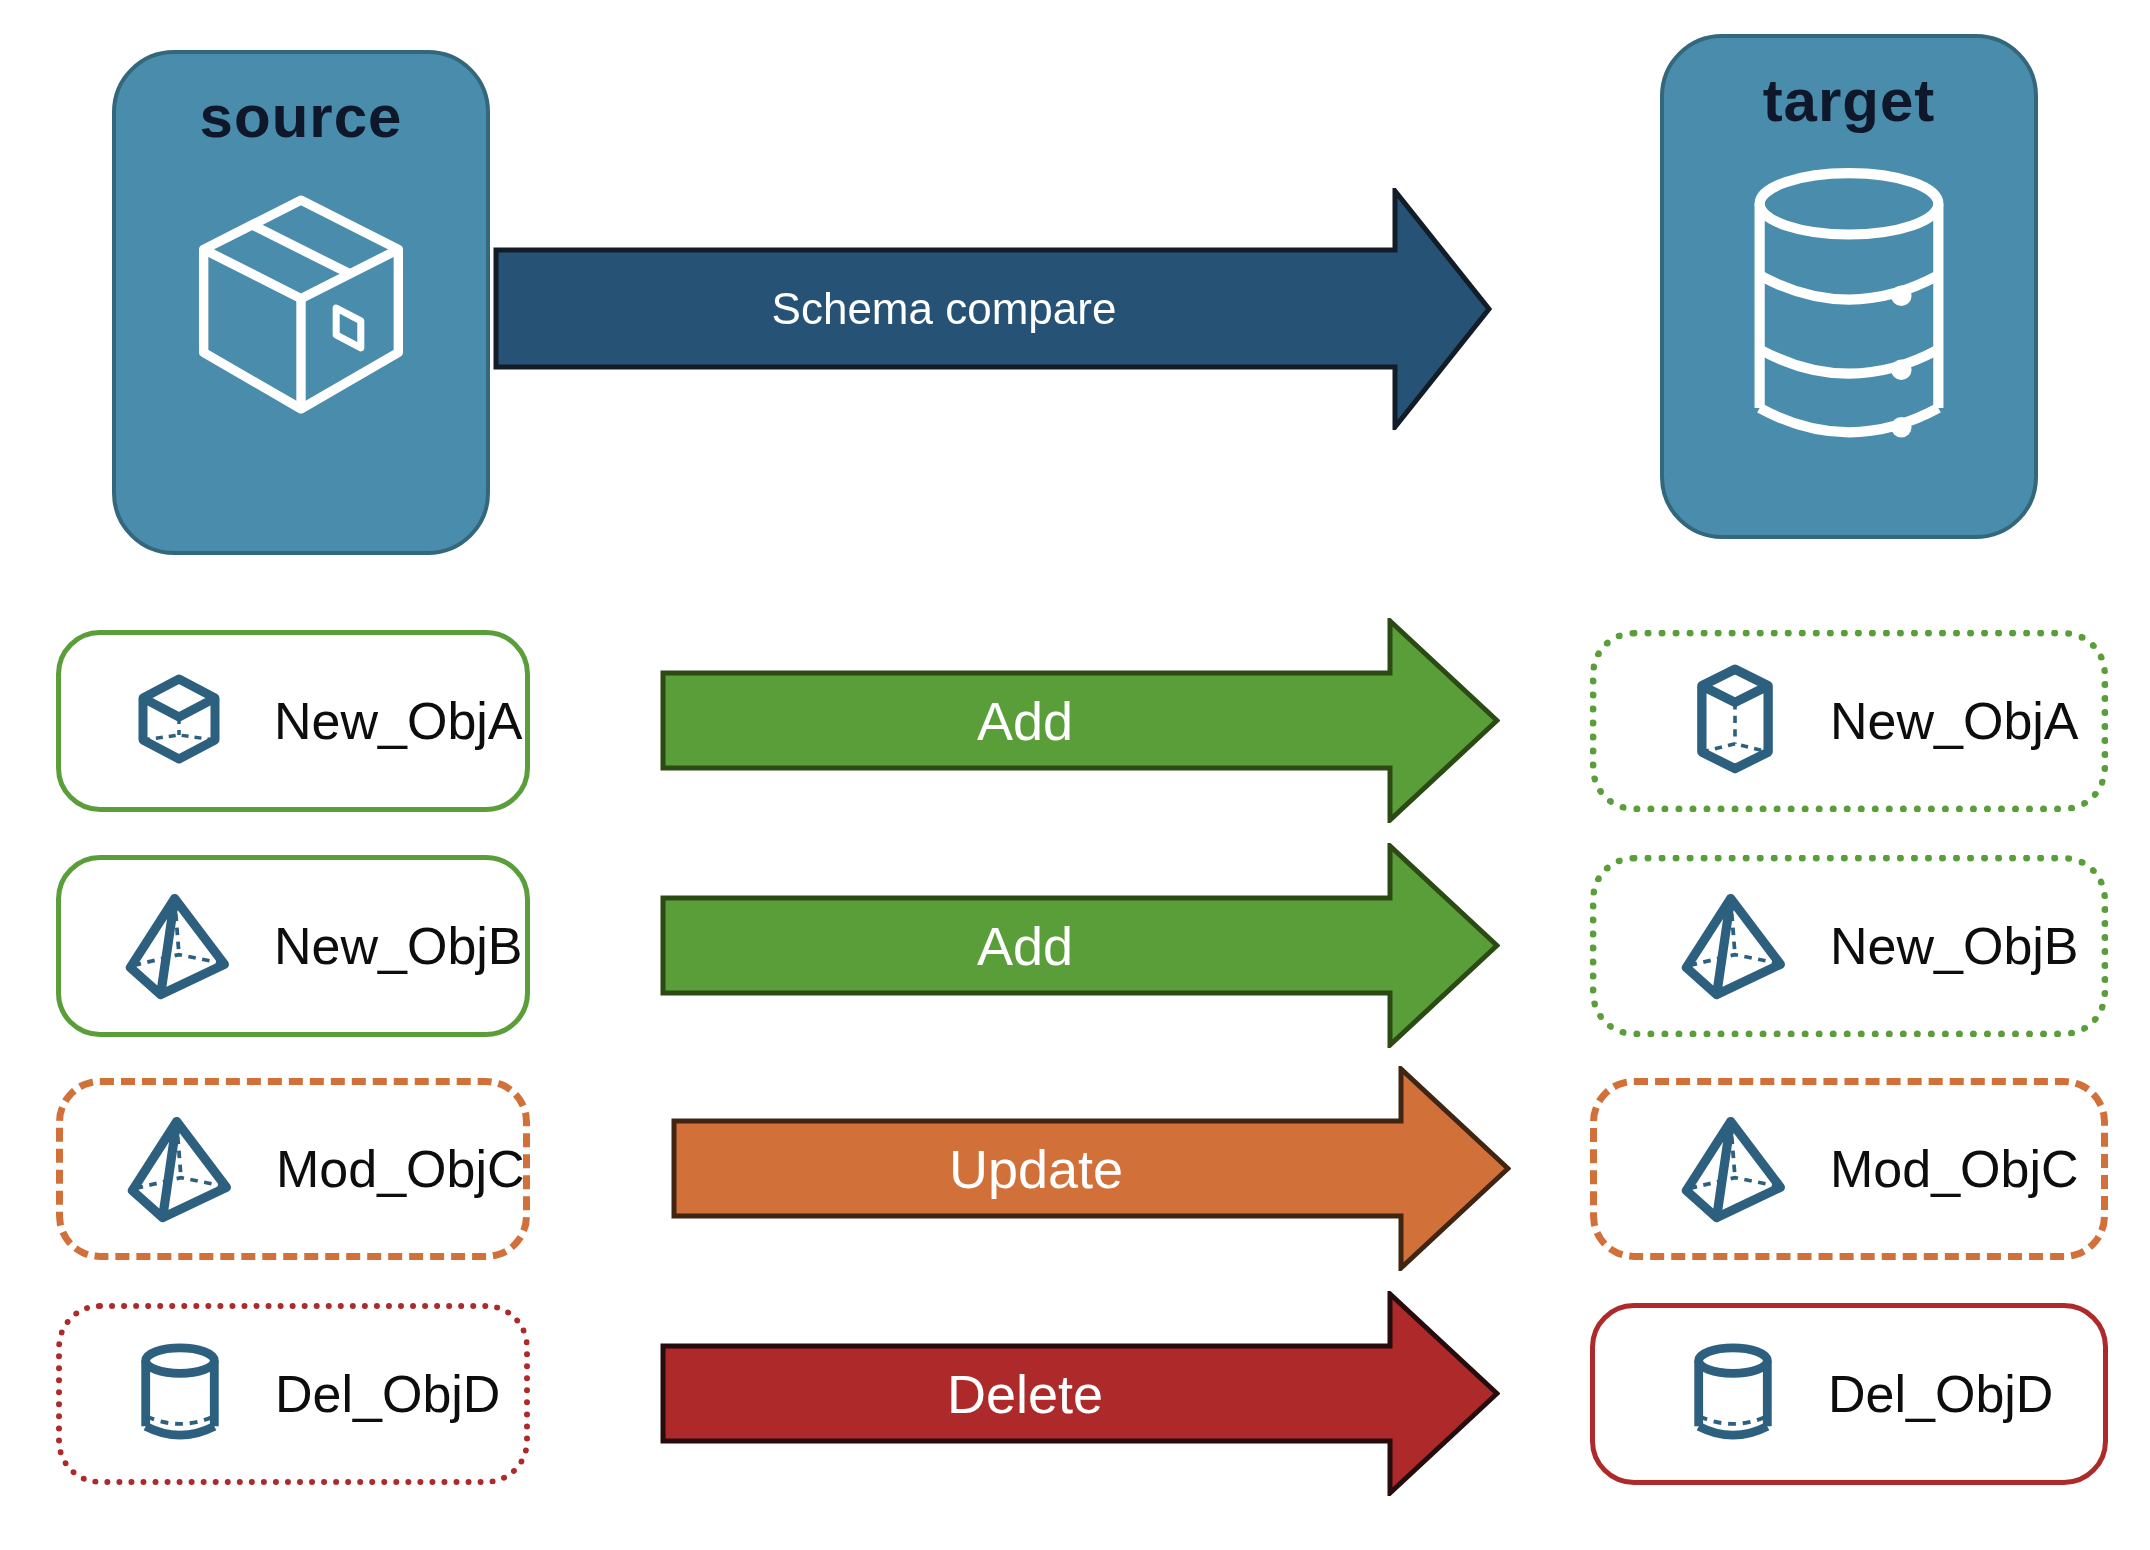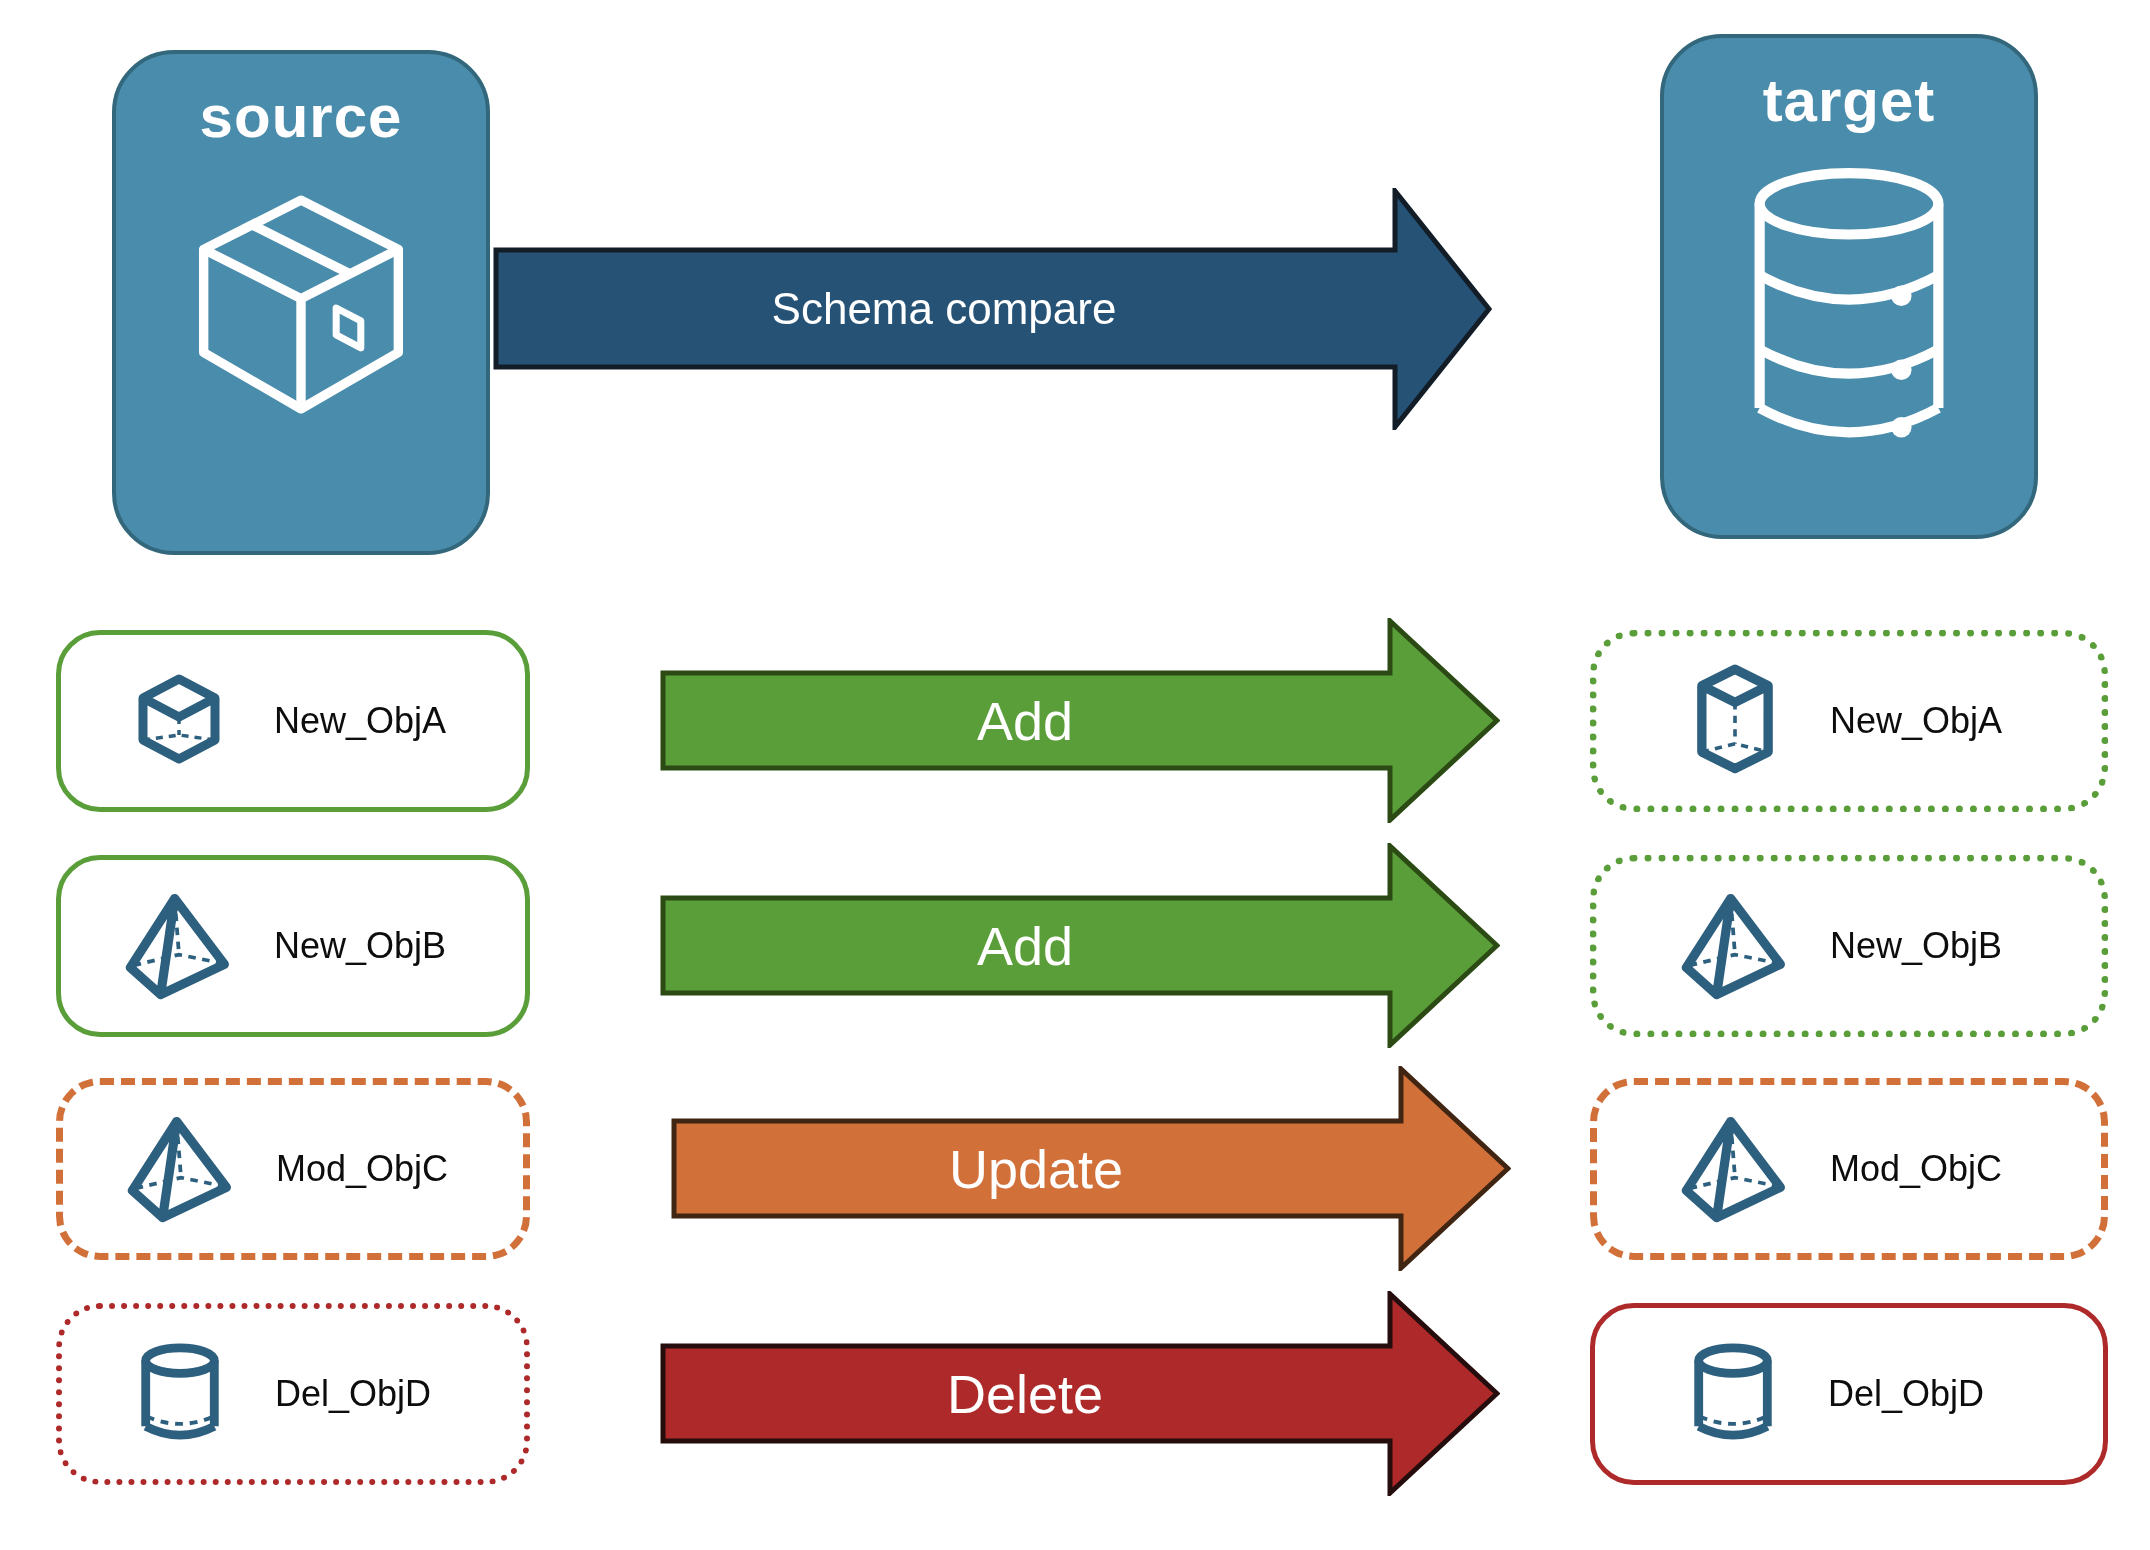--- a/index.html
+++ b/index.html
@@ -28,21 +28,21 @@
     position:absolute;
     width:378px;height:505px;
     background:var(--node-fill);
     border:4px solid var(--node-border);
     border-radius:62px;
     box-sizing:border-box;
     display:flex;flex-direction:column;align-items:center;
   }
   .node-title{
     margin-top:28px;
-    color:#ffffff;
+    color:#0f172a;
     font-size:60px;
     font-weight:bold;
     letter-spacing:1px;
   }
   .node-icon{margin-top:28px;}
   
   .arrow{position:absolute;}
   .arrow svg{display:block;}
   .arrow-label{
     position:absolute;
@@ -68,21 +68,21 @@
   .b-orange-dashed{border:7px dashed var(--orange);}
   .b-red-dotted{border:6px dotted var(--red);}
   .b-red-solid{border:5px solid var(--red);}
   .icon-wrap{
     width:135px;height:140px;
     display:flex;align-items:center;justify-content:center;
     flex:none;
   }
   .item-label{
     margin-left:28px;
-    font-size:36px;
+    font-size:52px;
     color:#0d0d0d;
     white-space:nowrap;
   }
   .obj-icon{color:var(--icon-blue);}
 </style>
 </head>
 <body>
 
 <svg width="0" height="0" style="position:absolute" aria-hidden="true">
   <defs>

